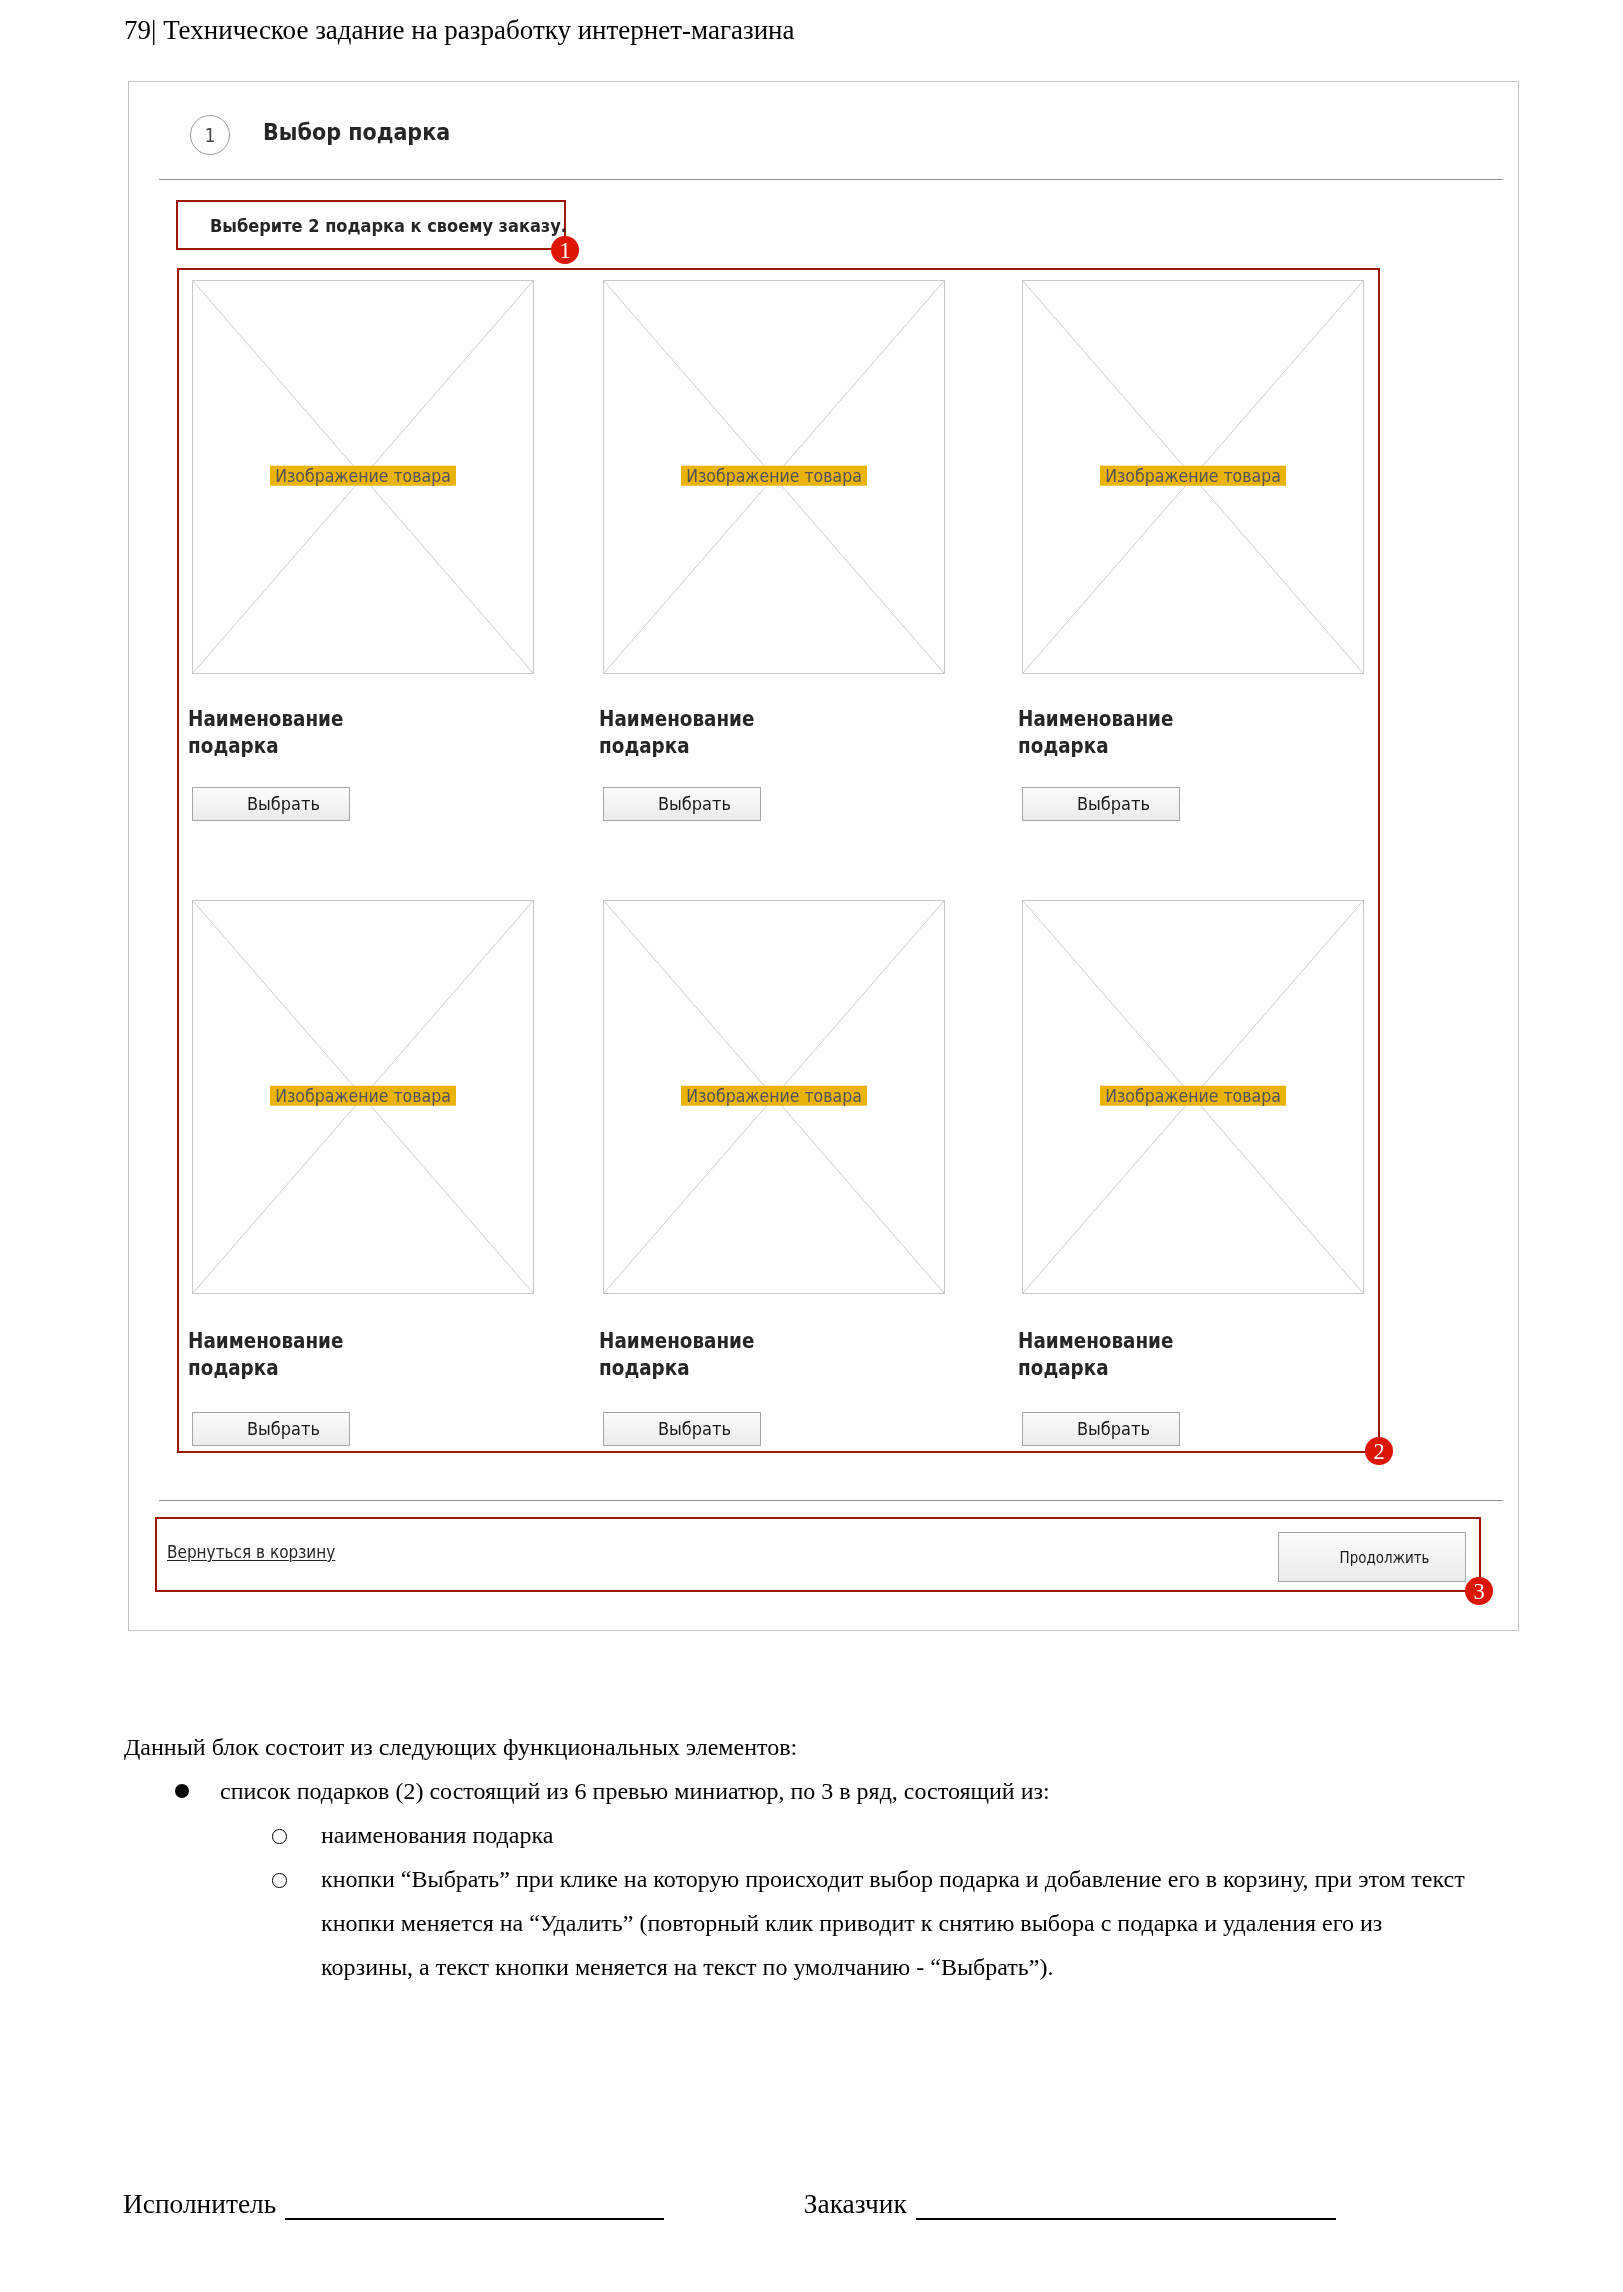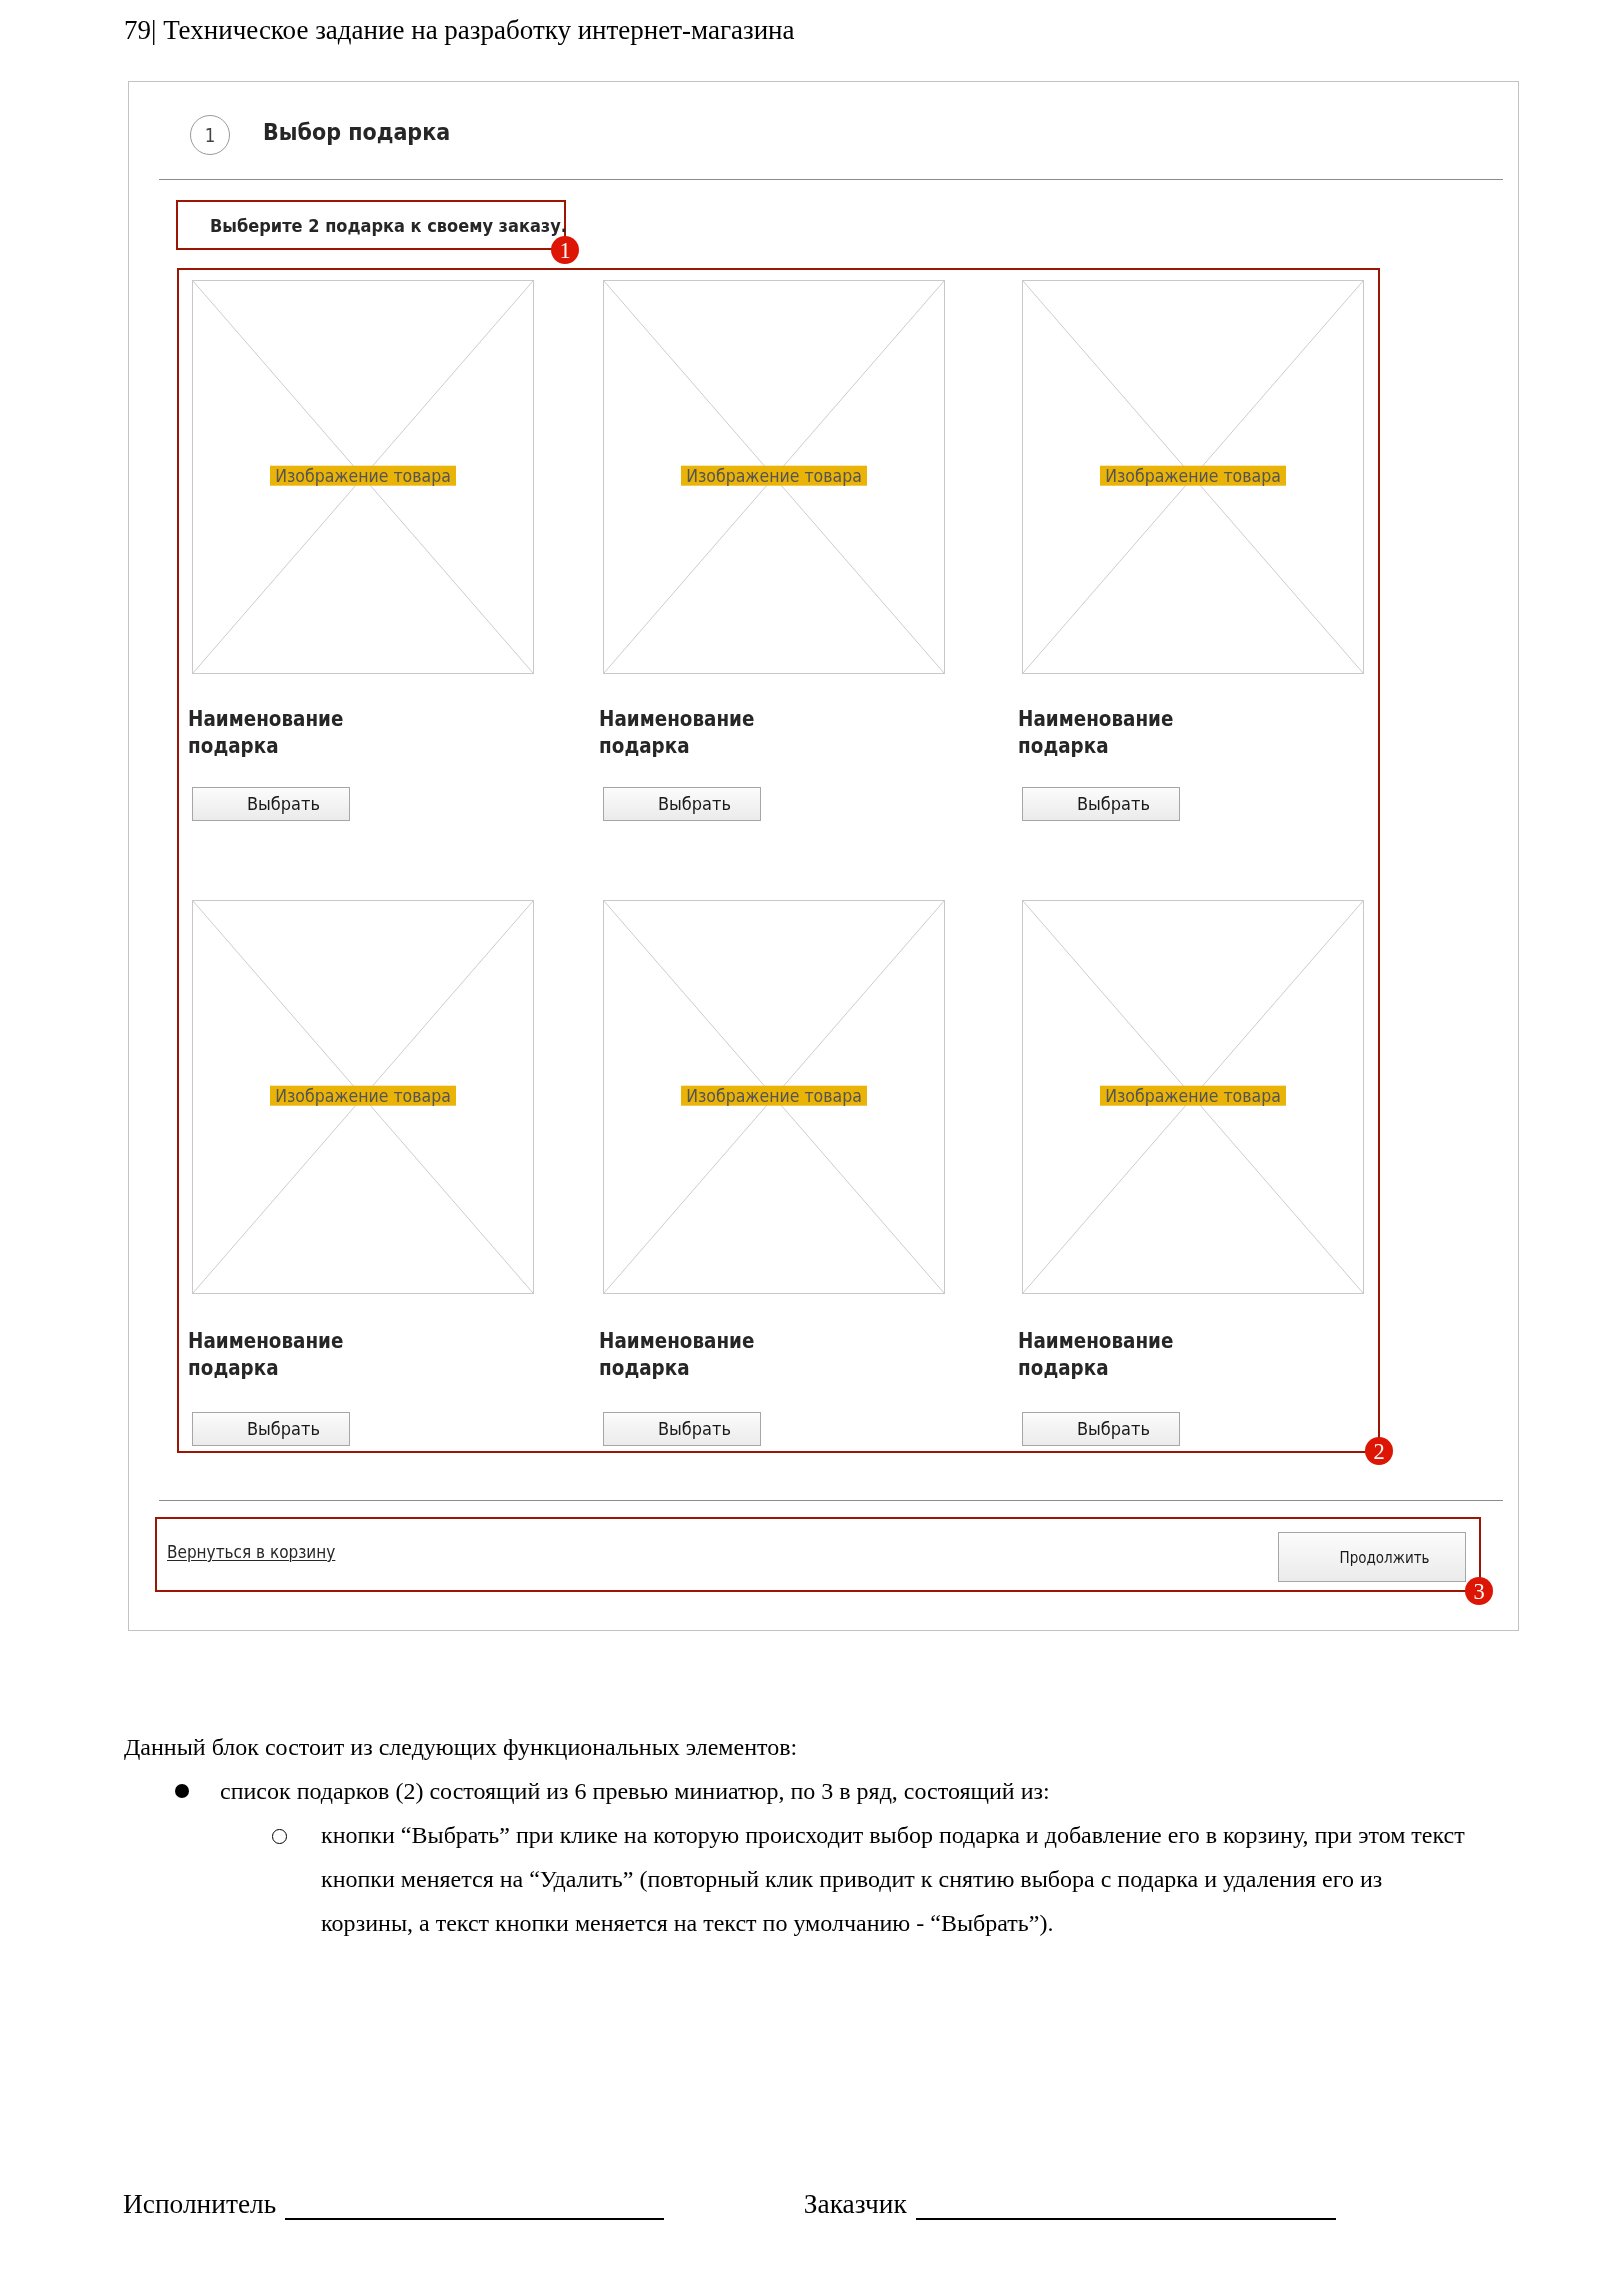--- a/index.html
+++ b/index.html
@@ -172,20 +172,21 @@
   <div class="abs" id="back-link">Вернуться в корзину</div>
   <div class="abs btn" id="continue-btn">Продолжить</div>
   <div class="abs badge" id="badge3">3</div>
 </div>
 
 <div class="abs" id="body-text">
   <p>Данный блок состоит из следующих функциональных элементов:</p>
   <ul class="lv1">
     <li><span>список подарков (2) состоящий из 6 превью миниатюр, по 3 в ряд, состоящий из:</span>
       <ul class="lv2">
+        <li>наименования подарка</li>
         <li>кнопки “Выбрать” при клике на которую происходит выбор подарка и добавление его в корзину, при этом текст кнопки меняется на “Удалить” (повторный клик приводит к снятию выбора с подарка и удаления его из корзины, а текст кнопки меняется на текст по умолчанию - “Выбрать”).</li>
       </ul>
     </li>
   </ul>
 </div>
 
 <div class="abs" id="sig">
   <span>Исполнитель</span>
   <span class="sig-line" style="width:379px;margin-left:2px"></span>
   <span style="display:inline-block;width:126px"></span>

